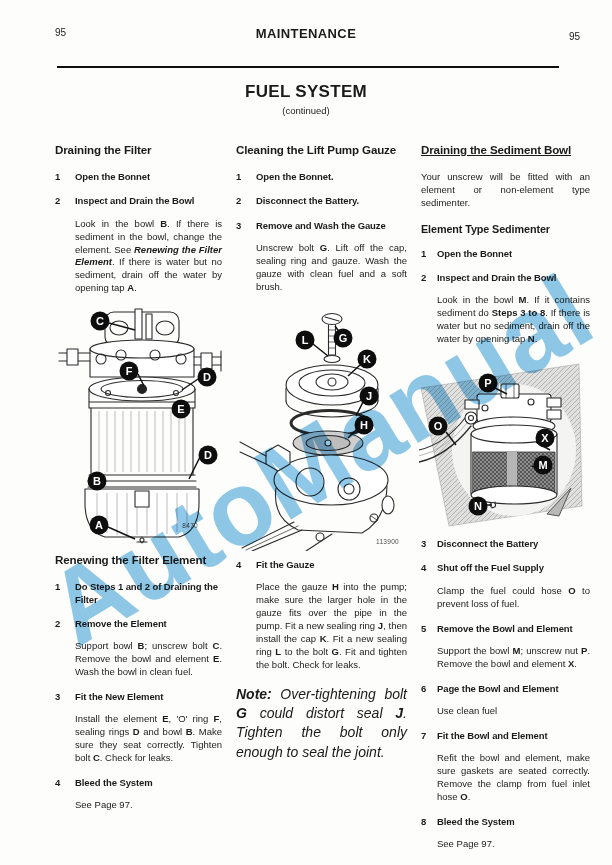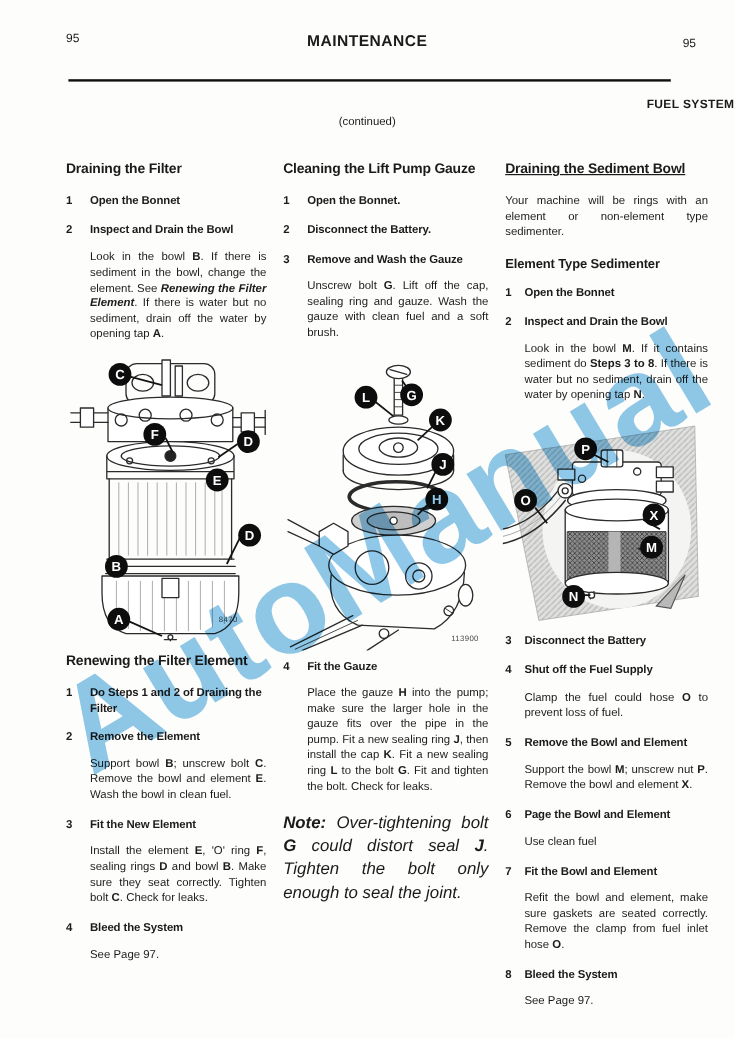--- a/index.html
+++ b/index.html
@@ -7,21 +7,21 @@
         font-family:"Liberation Sans",sans-serif;color:#1b1b1b;
         -webkit-font-smoothing:antialiased;}
   
   .hdr{position:relative;height:46px;}
   .hdr .pl{position:absolute;left:55px;top:27px;font-size:10px;}
   .hdr .pr{position:absolute;right:32px;top:31px;font-size:10px;}
   .hdr .ttl{position:absolute;left:0;right:0;top:26px;text-align:center;
             font-size:13px;font-weight:bold;letter-spacing:.4px;}
   .rule{margin:20px 53px 0 57px;border-top:2.6px solid #0f0f0f;}
   .sect{text-align:center;margin-top:14px;}
-  .sect .t{font-size:10px;font-weight:bold;letter-spacing:.3px;text-align:right;}
+  .sect .t{font-size:17px;font-weight:bold;letter-spacing:.3px;}
   .sect .s{font-size:9.5px;margin-top:3px;}
   
   .cols{display:flex;justify-content:space-between;padding:0 22px 0 55px;margin-top:26px;}
   .col{min-width:0;}
   .c1{width:167px;} .c2{width:171px;} .c3{width:169px;}
   h3.colh{font-size:11.6px;font-weight:bold;margin:0 0 14px 0;line-height:1.3;letter-spacing:-.15px;}
   h4.subh{font-size:10.8px;font-weight:bold;margin:4px 0 13px 0;letter-spacing:-.1px;}
   .step{display:flex;margin:0 0 12px 0;}
   .step .n{flex:none;width:20px;font-size:9.5px;font-weight:bold;}
   .c3 .step .n{width:16px;}
@@ -271,21 +271,21 @@
         <span class="n">4</span>
         <span class="t">Fit the Gauze</span>
       </div>
       <p class="body"><span>Place the gauze </span><span style="font-weight: bold;">H</span><span> into the pump; make sure the larger hole in the gauze fits over the pipe in the pump. Fit a new sealing ring </span><span style="font-weight: bold;">J</span><span>, then install the cap </span><span style="font-weight: bold;">K</span><span>. Fit a new sealing ring </span><span style="font-weight: bold;">L</span><span> to the bolt </span><span style="font-weight: bold;">G</span><span>. Fit and tighten the bolt. Check for leaks.</span></p>
 
       <p class="note"><span style="font-weight: bold; font-style: italic;">Note: </span><span style="font-style: italic;">Over-tightening bolt </span><span style="font-weight: bold; font-style: italic;">G</span><span style="font-style: italic;"> could distort seal </span><span style="font-weight: bold; font-style: italic;">J</span><span style="font-style: italic;">. Tighten the bolt only enough to seal the joint.</span></p>
     </div>
 
     <div class="col c3">
       <h3 class="colh" style="white-space:nowrap;text-decoration:underline;">Draining the Sediment Bowl</h3>
-      <p class="intro">Your machine will be rings with an element or non-element type sedimenter.</p>
+      <p class="intro">Your unscrew will be fitted with an element or non-element type sedimenter.</p>
       <h4 class="subh">Element Type Sedimenter</h4>
 
       <div class="step">
         <span class="n">1</span>
         <span class="t">Open the Bonnet</span>
       </div>
       <div class="step">
         <span class="n">2</span>
         <span class="t">Inspect and Drain the Bowl</span>
       </div>

